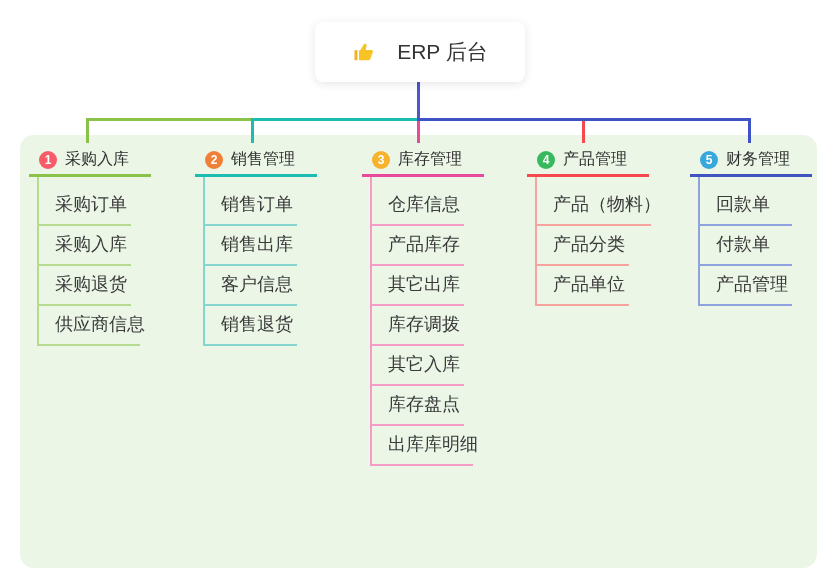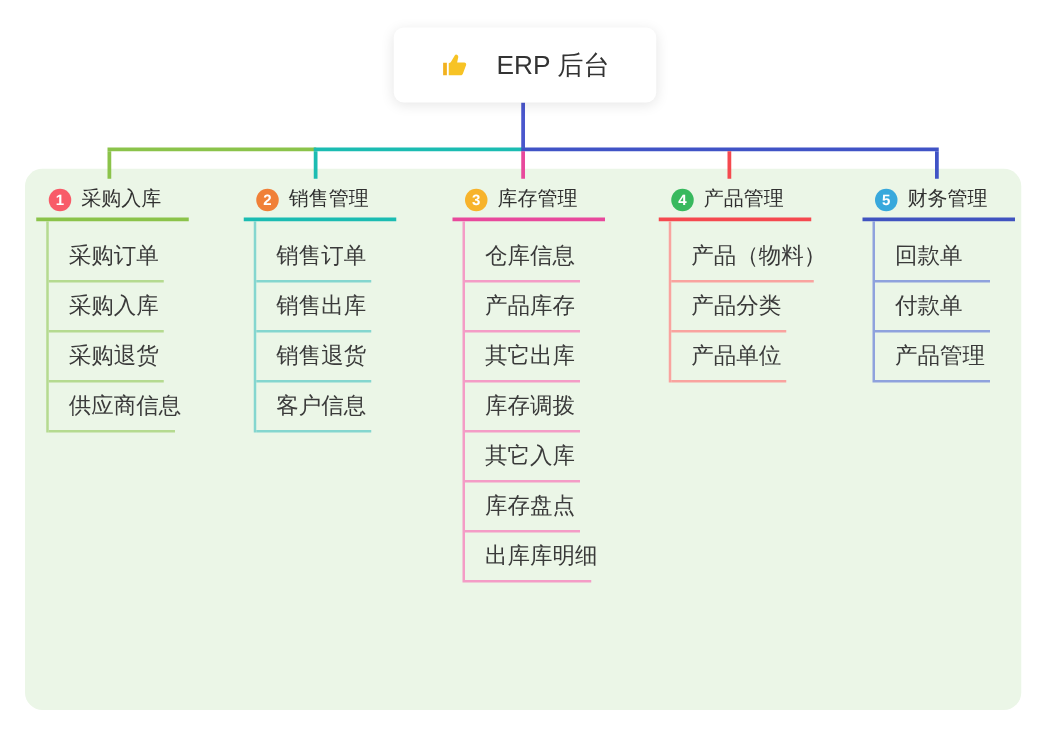--- a/index.html
+++ b/index.html
@@ -130,27 +130,27 @@
     <div class="children">
         <div class="row">
           <span class="row-spacer">销售订单</span>
           <span class="row-label">销售订单</span>
         </div>
         <div class="row">
           <span class="row-spacer">销售出库</span>
           <span class="row-label">销售出库</span>
         </div>
         <div class="row">
+          <span class="row-spacer">客户信息</span>
+          <span class="row-label">客户信息</span>
+        </div>
+        <div class="row">
           <span class="row-spacer">销售退货</span>
           <span class="row-label">销售退货</span>
         </div>
-        <div class="row">
-          <span class="row-spacer">客户信息</span>
-          <span class="row-label">客户信息</span>
-        </div>
       </div>
   </div>
 
   <div class="branch" id="b3" style="--c: #e8499c; --cl: #f49cc6; --badge: #f7b32b;">
     <div class="branch-header">
       <span class="badge">3</span>
       <span>库存管理</span>
     </div>
     <div class="children">
         <div class="row">

